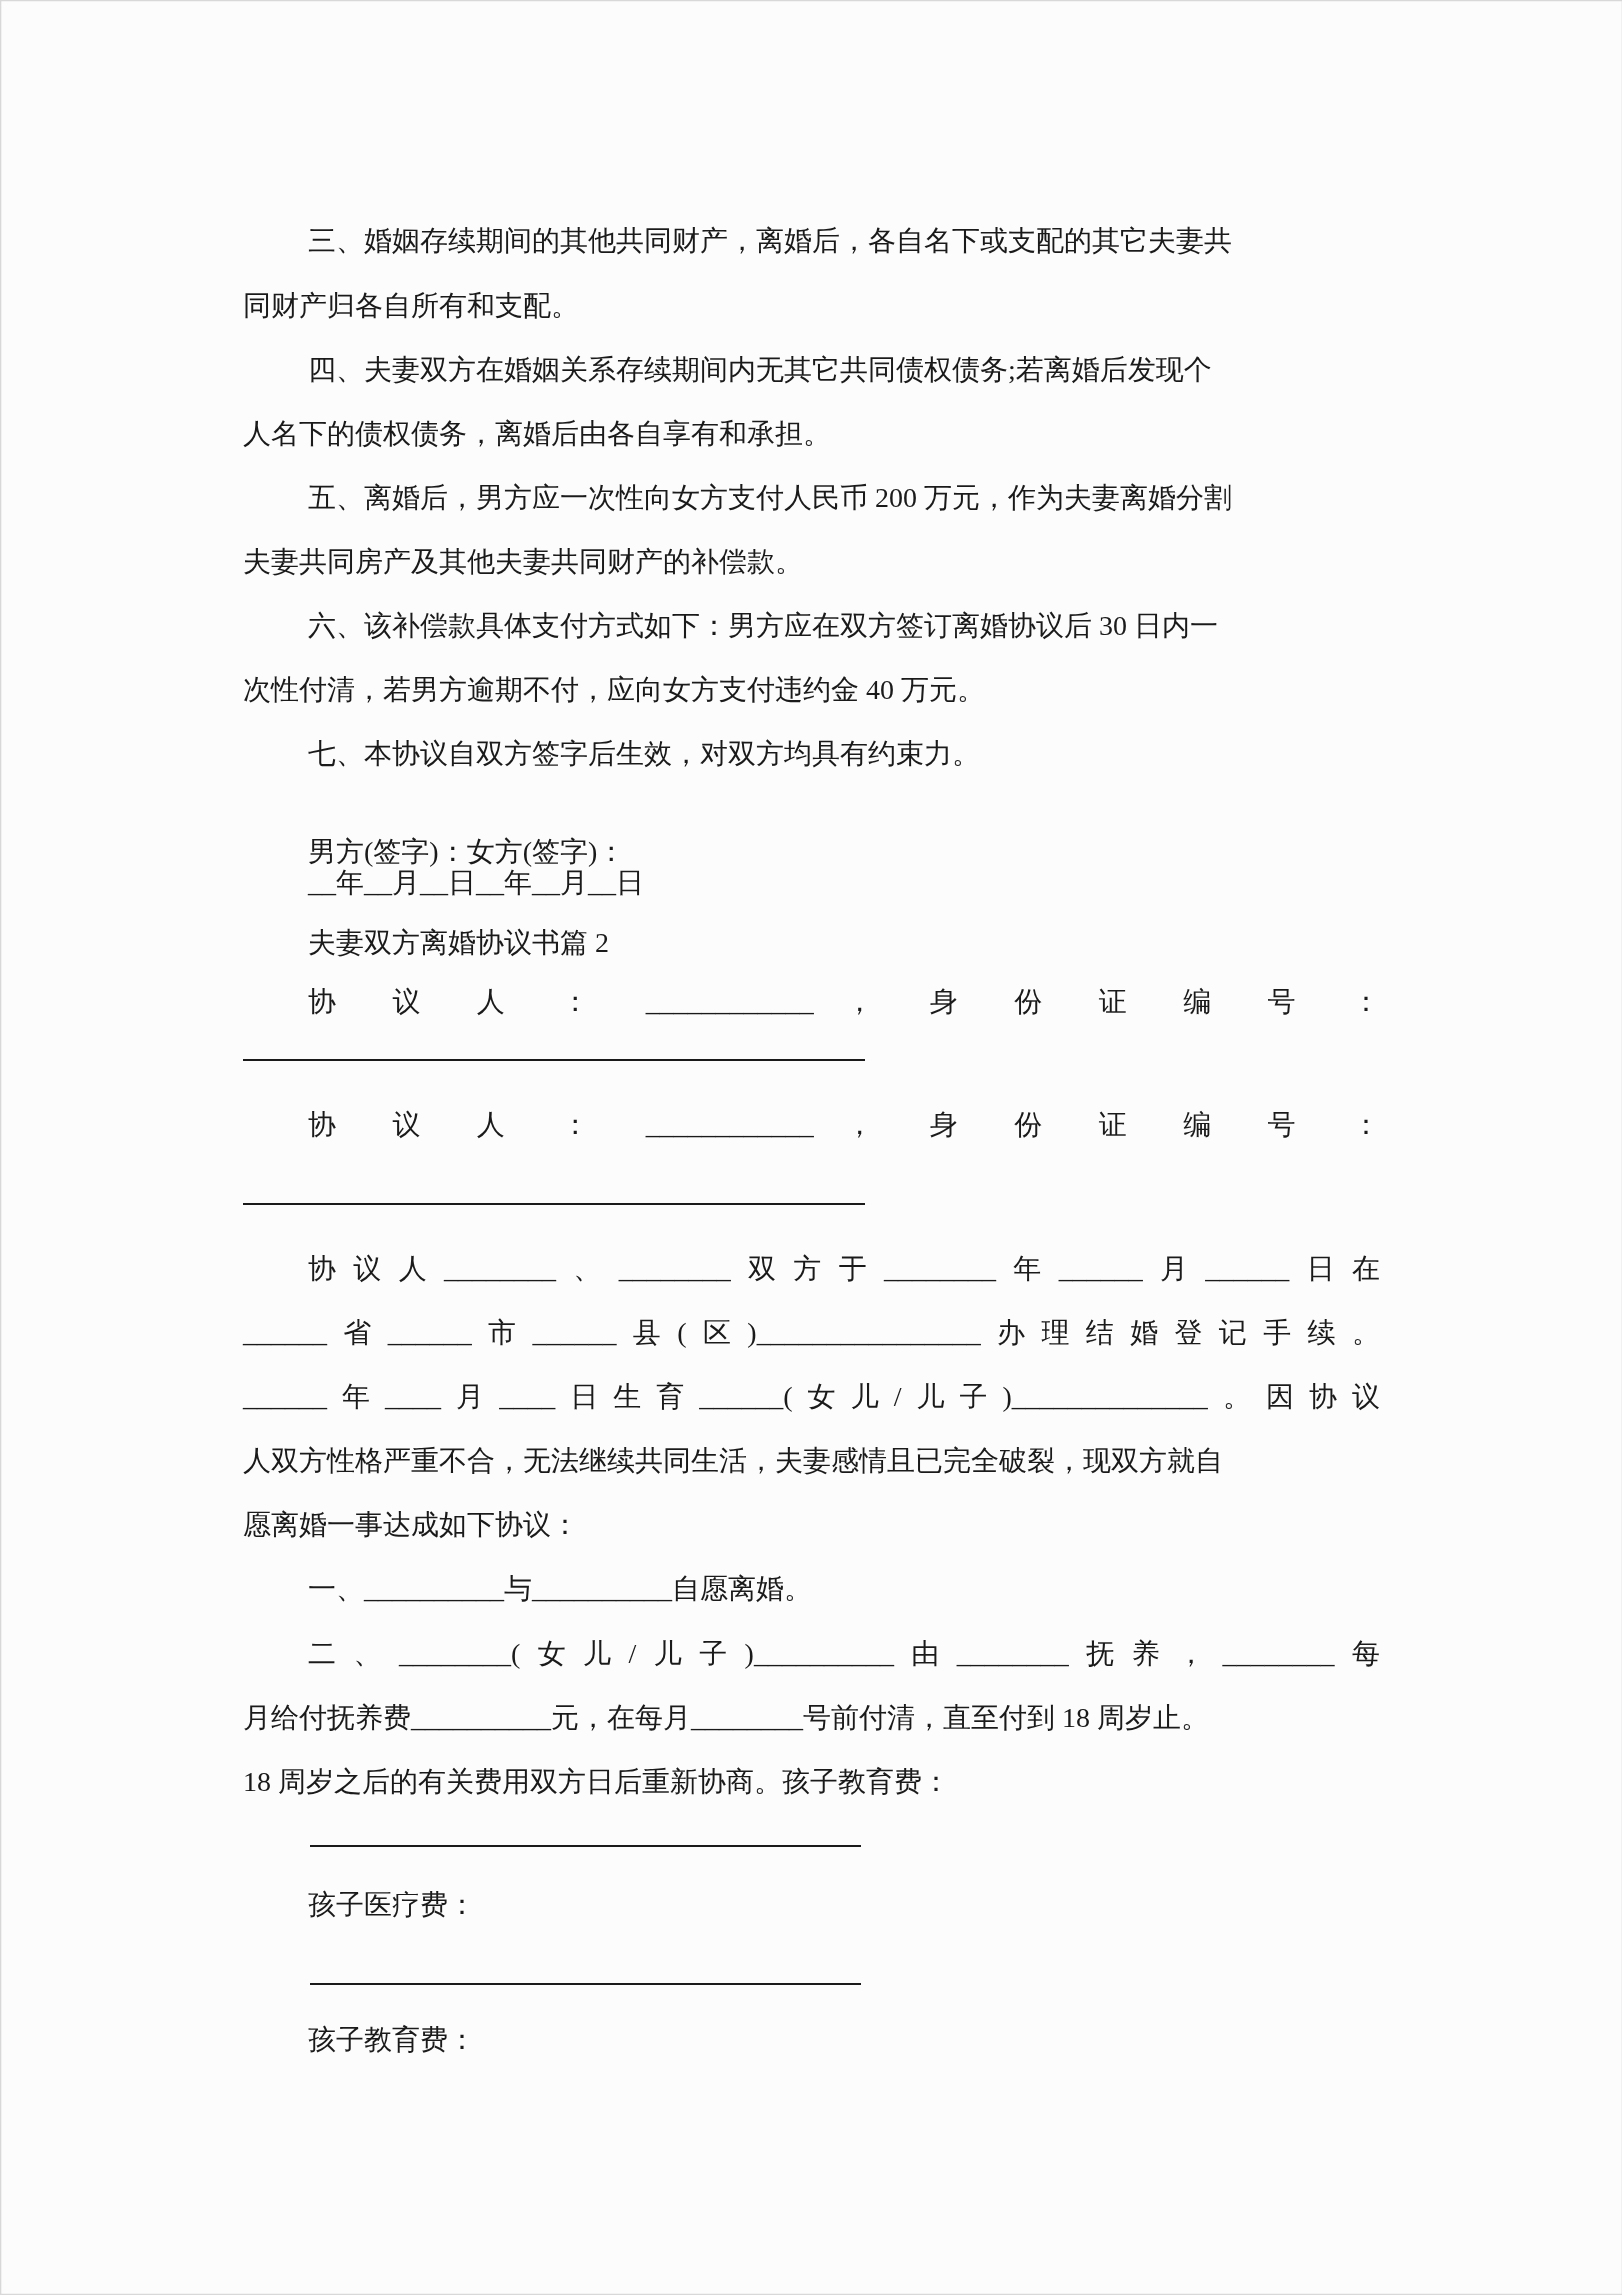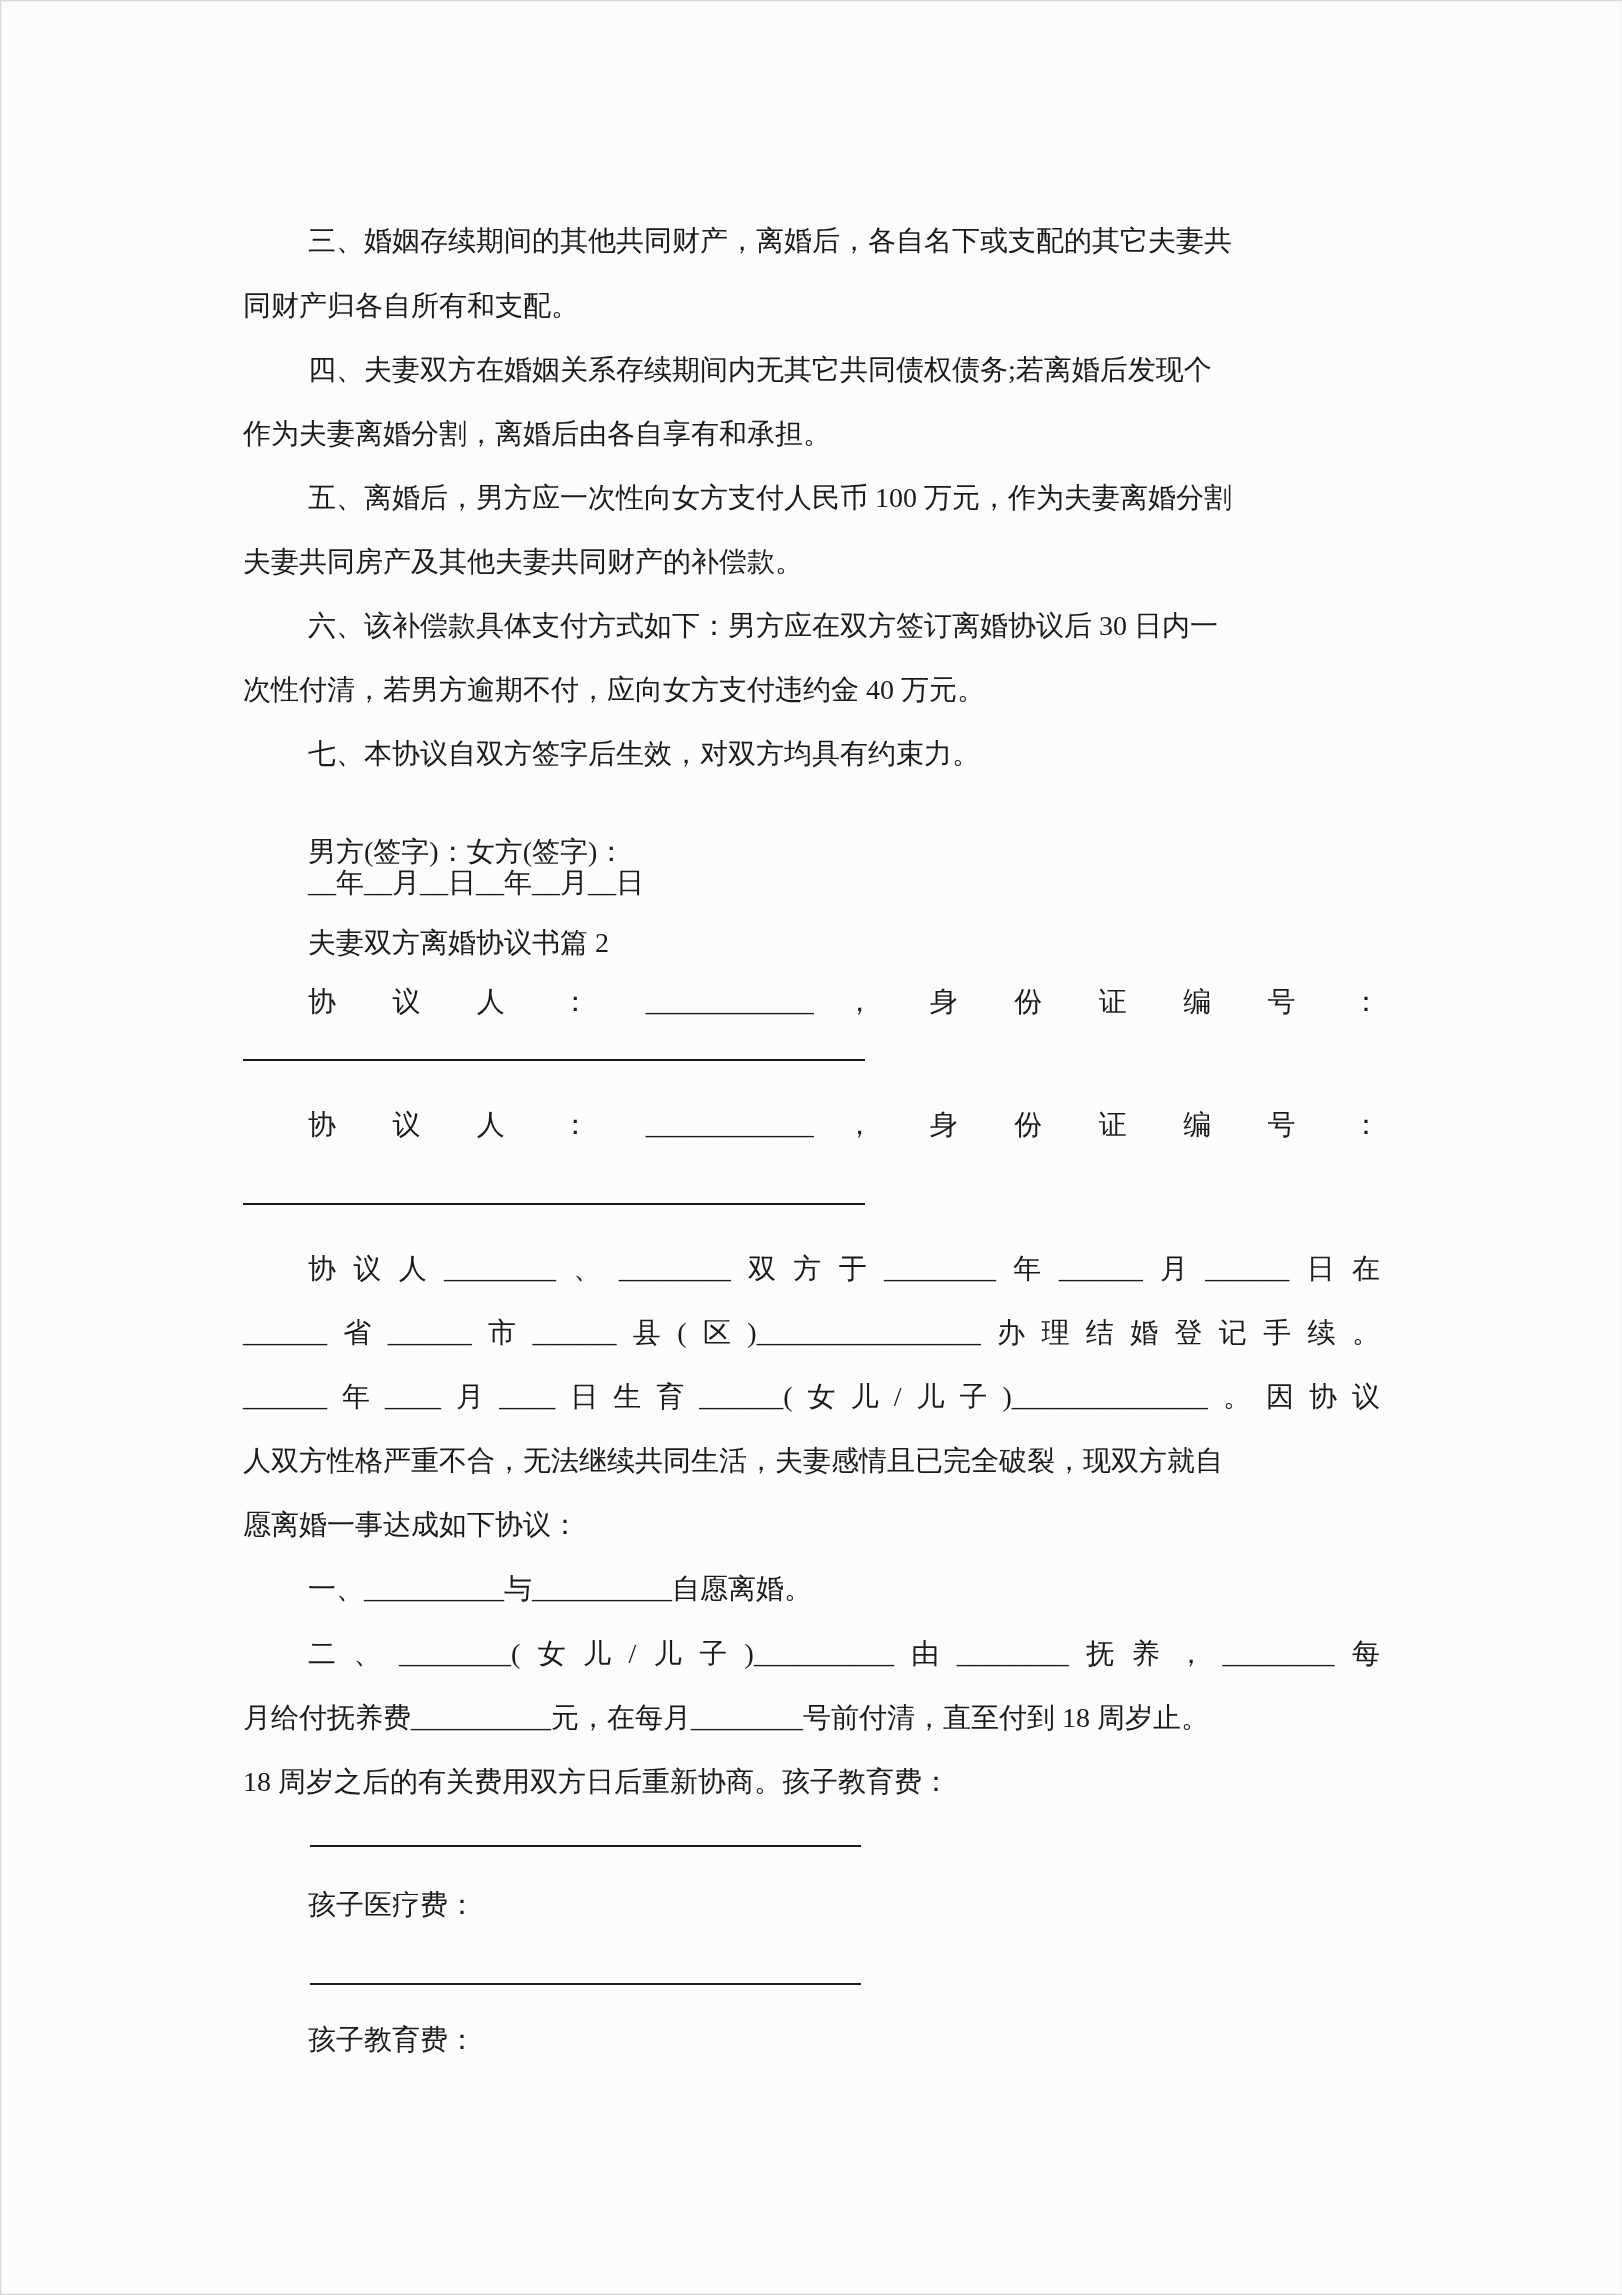--- a/index.html
+++ b/index.html
@@ -40,22 +40,22 @@
   }
 </style>
 </head>
 <body>
 
 <div class="page">
 
   <div class="line indent" style="top:209px">三、婚姻存续期间的其他共同财产，离婚后，各自名下或支配的其它夫妻共</div>
   <div class="line" style="top:274px">同财产归各自所有和支配。</div>
   <div class="line indent" style="top:338px">四、夫妻双方在婚姻关系存续期间内无其它共同债权债务;若离婚后发现个</div>
-  <div class="line" style="top:402px">作为夫妻离婚分割，离婚后由各自享有和承担。</div>
-  <div class="line indent" style="top:466px">五、离婚后，男方应一次性向女方支付人民币 100 万元，作为夫妻离婚分割</div>
+  <div class="line" style="top:402px">人名下的债权债务，离婚后由各自享有和承担。</div>
+  <div class="line indent" style="top:466px">五、离婚后，男方应一次性向女方支付人民币 200 万元，作为夫妻离婚分割</div>
   <div class="line" style="top:530px">夫妻共同房产及其他夫妻共同财产的补偿款。</div>
   <div class="line indent" style="top:594px">六、该补偿款具体支付方式如下：男方应在双方签订离婚协议后 30 日内一</div>
   <div class="line" style="top:658px">次性付清，若男方逾期不付，应向女方支付违约金 40 万元。</div>
   <div class="line indent" style="top:722px">七、本协议自双方签字后生效，对双方均具有约束力。</div>
   <div class="line indent" style="top:820px">男方(签字)：女方(签字)：</div>
   <div class="line indent" style="top:851px">__年__月__日__年__月__日</div>
   <div class="line indent" style="top:911px">夫妻双方离婚协议书篇 2</div>
 
   <div class="line indent justify" style="top:970px">协 议 人 ： ____________ ， 身 份 证 编 号 ：</div>
   <div class="hline" style="top:1059px;left:243px;width:622px"></div>

